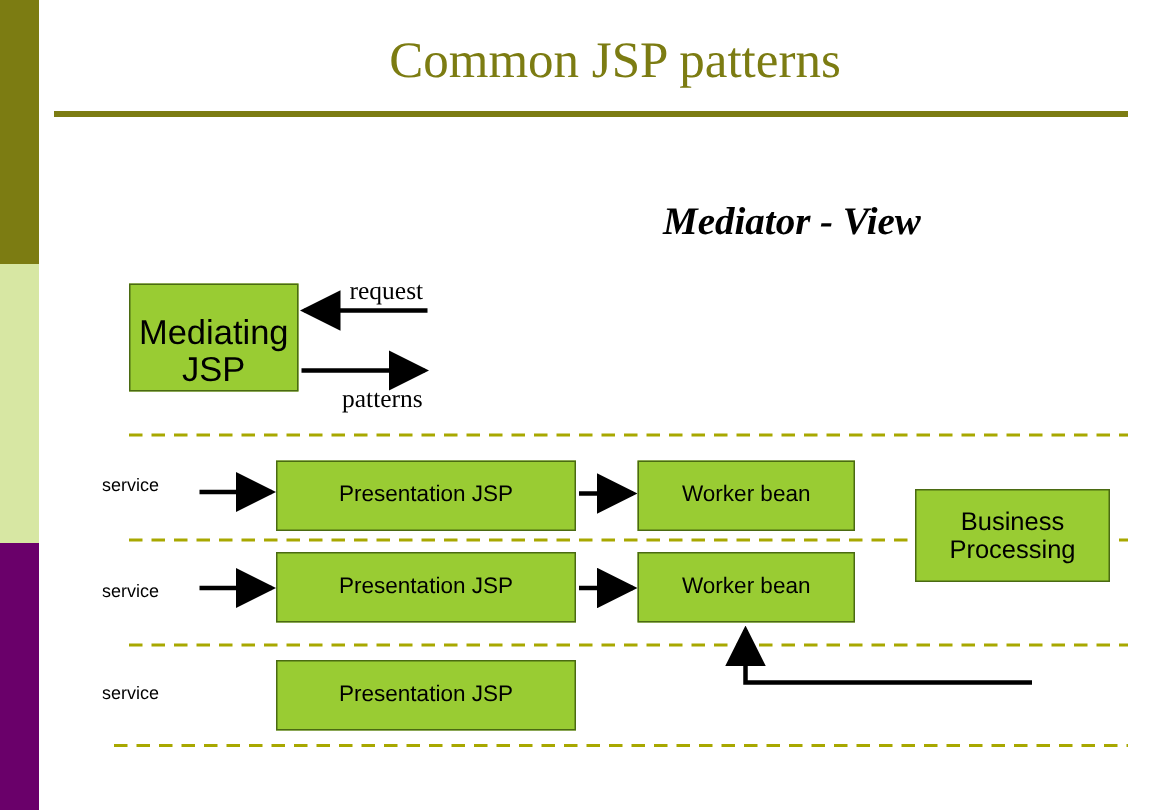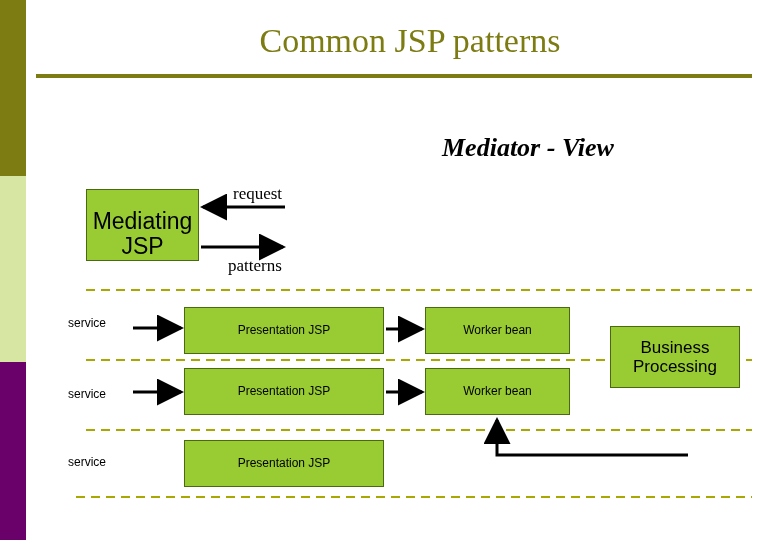--- a/index.html
+++ b/index.html
@@ -81,21 +81,21 @@
     font-size: 26px;
     color: #000000;
   }
   
   .gbox {
     position: absolute;
     background: #99cc33;
     border: 1px solid #4a6a12;
     box-sizing: border-box;
     color: #000000;
-    font-size: 12px;
+    font-size: 15px;
     display: flex;
     align-items: center;
     justify-content: center;
     text-align: center;
     line-height: 1.12;
   }
   .gbox.mediating {
     left: 86px; top: 189px; width: 113px; height: 72px;
     font-size: 23px;
     align-items: flex-end;

